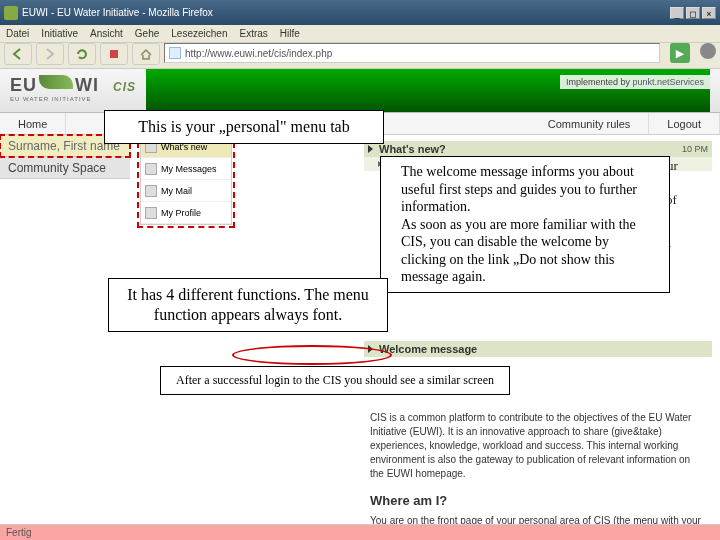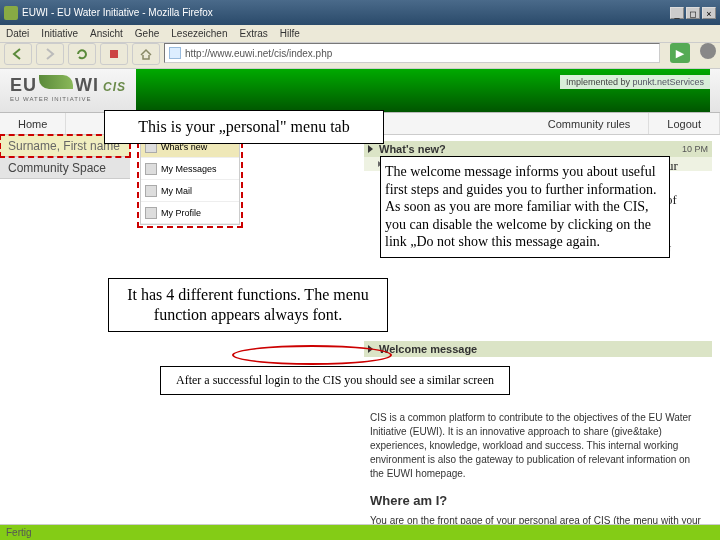--- a/index.html
+++ b/index.html
@@ -15,63 +15,63 @@
   .toolbar { background: #ece9d8; height: 26px; display: flex; align-items: flex-start; padding: 0 4px; gap: 4px; border-bottom: 1px solid #ccc; }
   .toolbar .navbtn { width: 28px; height: 22px; border: 1px solid #ccc; border-radius: 3px; display: flex; align-items: center; justify-content: center; }
   .urlbox { flex: 1; height: 20px; background: #fff; border: 1px inset #ccc; display: flex; align-items: center; padding: 0 4px; font-size: 10px; color: #555; gap: 4px; }
   .urlbox .pg { width: 12px; height: 12px; background: #def; border: 1px solid #9bd; }
   .gobtn { width: 20px; height: 20px; background: #5a5; border-radius: 3px; color: #fff; text-align: center; line-height: 20px; margin: 0 6px; }
   .gear { width: 16px; height: 16px; background: #888; border-radius: 50%; }
   
   .banner { height: 44px; background: linear-gradient(#f6f6f6, #e4e4e4); border-bottom: 1px solid #bbb; display: flex; align-items: center; padding: 0 10px; position: relative; }
   .logo { font-size: 18px; font-weight: bold; color: #555; letter-spacing: 1px; }
   .logo .sw { display: inline-block; width: 34px; height: 14px; background: linear-gradient(90deg,#5a8a3a,#8ab85a); border-radius: 0 10px 0 10px; margin: 0 2px; vertical-align: top; }
-  .cis { font-size: 12px; font-style: italic; color: #6a8a4a; margin-left: 4px; align-self: flex-start; margin-top: 4px; }
+  .cis { font-size: 12px; font-style: italic; color: #6a8a4a; margin-left: 14px; align-self: flex-start; margin-top: 4px; }
   .sublogo { font-size: 6px; color: #666; align-self: flex-end; margin-bottom: 4px; letter-spacing: 1px; }
   .leafspace { flex:1; height:100%; background: linear-gradient(#0a0,#050); margin-left: 10px; }
   .implby { position: absolute; right: 10px; top: 6px; background: rgba(255,255,255,.85); padding: 2px 6px; font-size: 9px; color: #444; }
   .implby a { color: #556; }
   
   .topnav { height: 22px; background: #f5f5f5; border-bottom: 1px solid #ccc; display: flex; align-items: center; font-size: 11px; color: #333; }
   .topnav > div { padding: 0 18px; height: 100%; display: flex; align-items: center; border-right: 1px solid #ddd; }
   .topnav .spacer { flex: 1; border-right: none; }
   
   .mainwrap { display: flex; position: relative; }
   .leftcol { width: 130px; }
   .leftcol .tab { height: 22px; padding: 0 8px; display: flex; align-items: center; font-size: 12px; border-bottom: 1px solid #ccc; }
   .tab.personal { background: #f0eec0; color: #666; outline: 2px dashed #c00; outline-offset: -1px; }
   .tab.community { background: #e4e4e4; color: #444; }
   
-  .personalmenu { position: absolute; left: 140px; top: 0; width: 100px; background: #fff; border: 1px solid #ccc; outline: 2px dashed #c00; outline-offset: 1px; font-size: 9px; }
+  .personalmenu { position: absolute; left: 140px; top: 0; width: 92px; background: #fff; border: 1px solid #ccc; outline: 2px dashed #c00; outline-offset: 1px; font-size: 9px; }
   .personalmenu .mi { height: 22px; display: flex; align-items: center; gap: 4px; padding: 0 4px; border-bottom: 1px solid #eee; }
   .personalmenu .mi.active { background: #efe8b8; }
   .personalmenu .mi .ic { width: 12px; height: 12px; background: #ddd; border: 1px solid #aaa; }
   
   .content { margin-left: 230px; padding: 4px 8px 4px 4px; flex: 1; font-size: 10px; color: #333; }
   .sectionbar { background: #dbe4c6; height: 16px; display: flex; align-items: center; padding: 0 4px; font-size: 11px; font-weight: bold; gap: 6px; margin-top: 2px; }
   .sectionbar .arrow { width: 0; height: 0; border-left: 5px solid #333; border-top: 4px solid transparent; border-bottom: 4px solid transparent; }
   .sectionbar .time { margin-left: auto; font-weight: normal; font-size: 9px; color: #555; }
   .sectionsub { background: #eef2e2; height: 14px; display: flex; align-items: center; padding: 0 14px; font-size: 10px; gap:6px; }
   .sectionsub .dot { width: 0; height: 0; border-left: 4px solid #666; border-top: 3px solid transparent; border-bottom: 3px solid transparent; }
   .bulleted { padding: 4px 0 4px 24px; font-size: 9px; color: #444; }
   .bulleted li { list-style: disc; margin-left: 12px; }
   .para { padding: 4px 6px; font-size: 10px; color: #333; line-height: 1.4; }
   .qhead { font-weight: bold; font-size: 13px; margin: 8px 0 2px 6px; }
   
   .callout { position: absolute; background: #fff; border: 1px solid #000; padding: 6px 10px; font-family: "Times New Roman", serif; font-size: 16px; line-height: 1.25; text-align: center; z-index: 50; }
   .callout.c1 { left: 104px; top: 110px; width: 280px; }
-  .callout.c2 { left: 380px; top: 156px; width: 290px; text-align: left; font-size: 14px; padding: 6px 4px; }
+  .callout.c2 { left: 380px; top: 156px; width: 290px; text-align: left; font-size: 14px; padding: 6px 20px; }
   .callout.c3 { left: 108px; top: 278px; width: 280px; }
   .callout.c4 { left: 160px; top: 366px; width: 350px; font-size: 12px; }
   
   .ellipse1 { position: absolute; left: 232px; top: 345px; width: 160px; height: 20px; border: 2px solid #c00; border-radius: 50%; z-index: 40; pointer-events: none; }
   
   .sidetext { position: absolute; right: 6px; top: 158px; width: 60px; font-size: 13px; color: #222; font-family: "Times New Roman", serif; line-height: 1.3; z-index: 30; }
   
-  .statusbar { position: absolute; bottom: 0; left: 0; right: 0; height: 16px; background: #84cc16; border-top: 1px solid #ccc; font-size: 10px; color: #555; padding: 0 6px; display: flex; align-items: center; }
+  .statusbar { position: absolute; bottom: 0; left: 0; right: 0; height: 16px; background: #fca5a5; border-top: 1px solid #ccc; font-size: 10px; color: #555; padding: 0 6px; display: flex; align-items: center; }
 </style>
 </head>
 <body>
 
 <div class="titlebar">
   <span class="icon"></span>
   <span>EUWI - EU Water Initiative - Mozilla Firefox</span>
   <div class="controls">
     <span>_</span>
     <span>◻</span>

